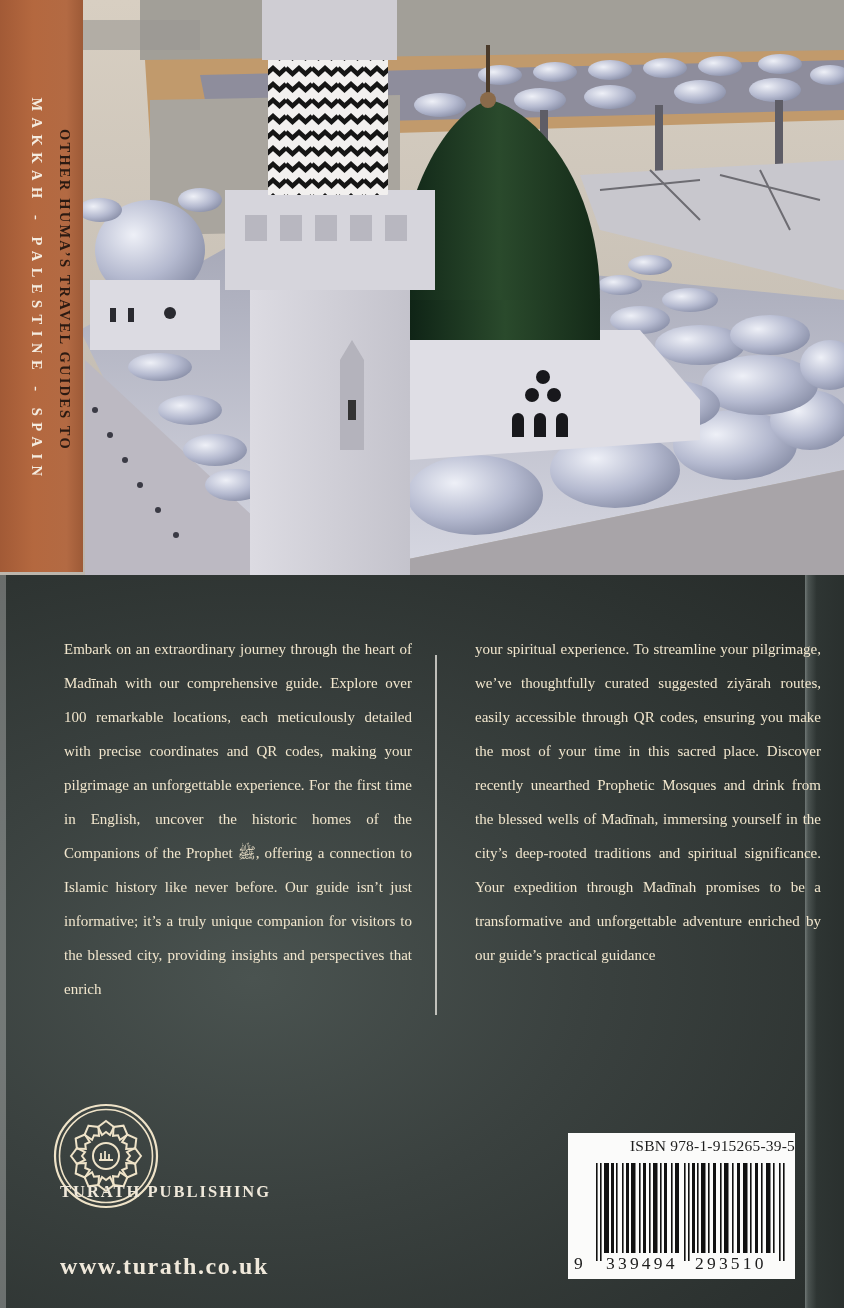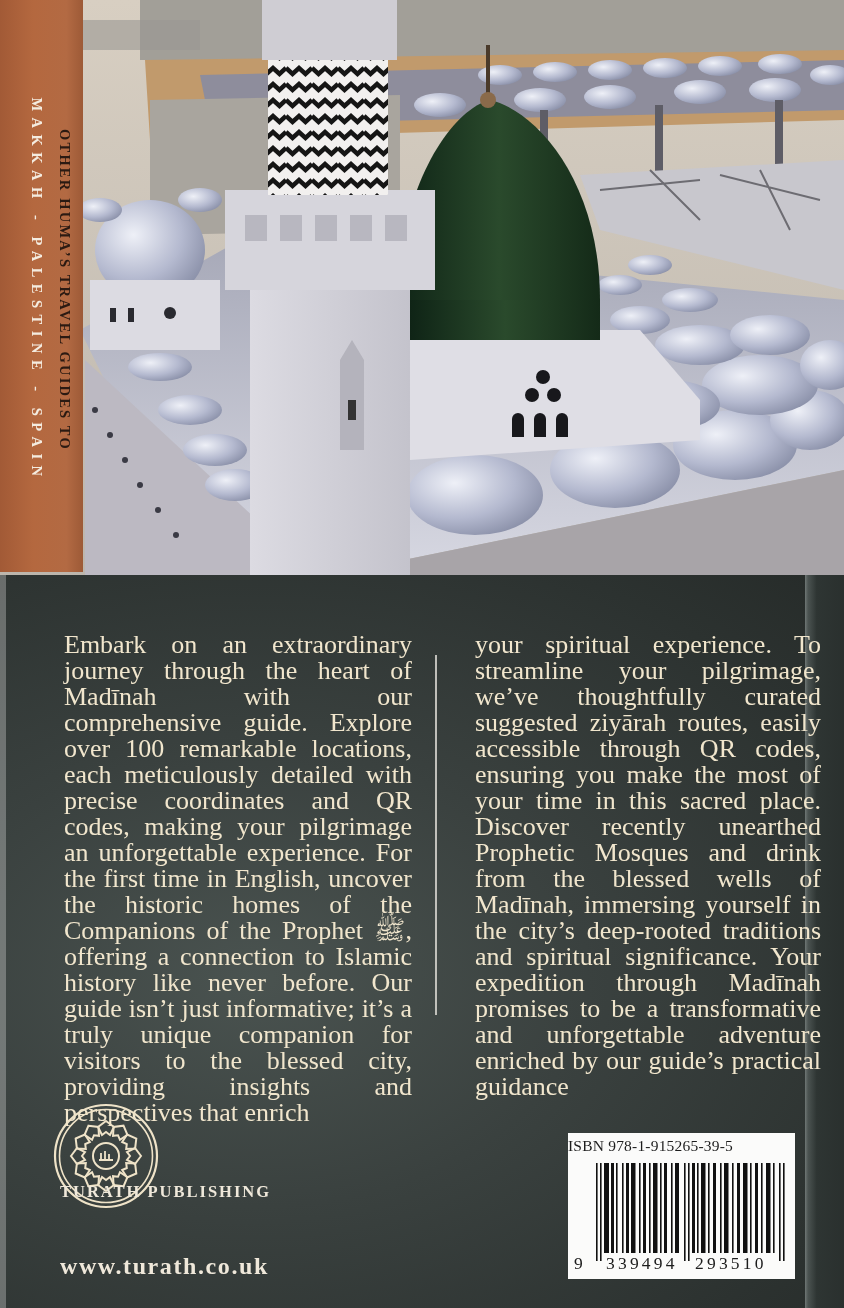--- a/index.html
+++ b/index.html
@@ -17,34 +17,34 @@
   .spine-line1 { display: block; text-align: center; font-size: 14.5px; letter-spacing: 2.2px; color: #2b1a12; font-weight: bold; white-space: nowrap; line-height: 22px; }
   .spine-line2 { display: block; text-align: center; font-size: 14.5px; letter-spacing: 6.5px; color: #f4ece0; font-weight: bold; white-space: nowrap; line-height: 22px; margin-top: 6px; }
 
   
   .board { position: absolute; left: 0; top: 575px; width: 844px; height: 733px;
     background: radial-gradient(ellipse at 30% 55%, #4a5350 0%, #3a413f 40%, #2c3230 80%, #262b29 100%); }
   .left-edge { position: absolute; left: 0; top: 575px; width: 6px; height: 733px; background: #d9d9d9; opacity: .35; }
   .right-strip { position: absolute; left: 805px; top: 575px; width: 39px; height: 733px;
     background: linear-gradient(90deg, #6f7775 0%, #4b5351 8%, #2e3533 30%, #2a302e 100%); }
 
-  .col { position: absolute; top: 632px; color: #f1e6cd; font-size: 26px; line-height: 26px; text-align: justify; }
+  .col { position: absolute; top: 632px; color: #f1e6cd; font-size: 15px; line-height: 34px; text-align: justify; }
   .col p { margin: 0; }
   .col-left { left: 64px; width: 348px; }
   .col-right { left: 475px; width: 346px; }
   .divider { position: absolute; left: 435px; top: 655px; width: 2px; height: 360px; background: #d8d6d0; opacity: .85; }
 
   
   .logo { position: absolute; left: 53px; top: 1103px; width: 106px; height: 106px; }
   .pub-name { position: absolute; left: 60px; top: 1182px; color: #efe8da; font-size: 16.5px; letter-spacing: 2px; font-weight: bold; }
   .pub-url { position: absolute; left: 60px; top: 1253px; color: #efe8da; font-size: 24px; letter-spacing: 1.6px; font-weight: bold; }
 
   
   .barcode { position: absolute; left: 568px; top: 1133px; width: 227px; height: 146px; background: #fbfbfa; }
-  .isbn-label { position: absolute; left: 0; top: 4px; width: 227px; text-align: left; font-size: 15.5px; color: #1d1d1d; letter-spacing: .2px; }
+  .isbn-label { position: absolute; left: 0; top: 4px; width: 227px; text-align: right; font-size: 15.5px; color: #1d1d1d; letter-spacing: .2px; }
   .bars { position: absolute; left: 28px; top: 30px; width: 192px; height: 98px; }
   .isbn-digits { position: absolute; left: 0; top: 120px; width: 227px; font-size: 17.5px; color: #1d1d1d; }
   .isbn-digits span { position: absolute; top: 0; }
 </style>
 </head>
 <body>
 
 <div class="photo">
   <svg width="844" height="575" viewBox="0 0 844 575">
     <defs>

